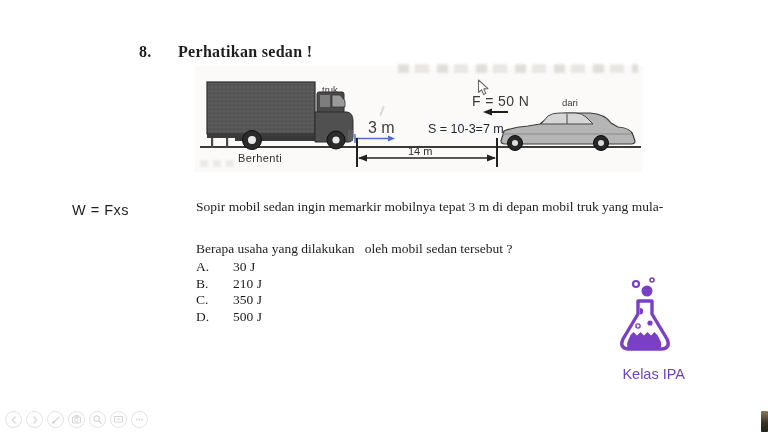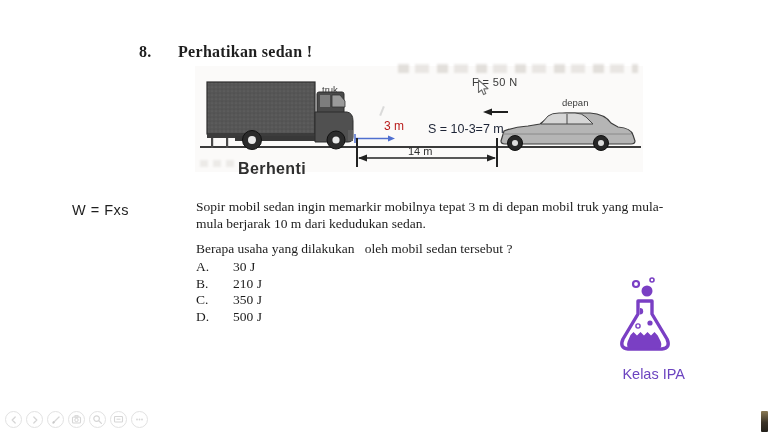--- a/index.html
+++ b/index.html
@@ -9,25 +9,25 @@
   }
   .abs{position:absolute;}
   
   .q-number{left:139px;top:43px;font-size:16px;font-weight:600;letter-spacing:.3px;}
   .q-title{left:178px;top:43px;font-size:16px;font-weight:600;letter-spacing:.3px;}
   
   .figure-bg{left:195px;top:66px;width:448px;height:106px;background:rgba(243,241,238,.35);}
   .fig-label{font-family:"Liberation Sans",sans-serif;color:#3a3a3a;}
   .lbl-truk{left:322px;top:84px;font-size:9.5px;}
   .lbl-sedan{left:562px;top:97px;font-size:9.5px;}
-  .lbl-force{left:472px;top:76px;font-size:11px;letter-spacing:.4px;}
-  .lbl-gap{left:384px;top:119px;font-size:12px;color:#b91c1c;}
+  .lbl-force{left:472px;top:93px;font-size:14px;letter-spacing:.4px;}
+  .lbl-gap{left:368px;top:119px;font-size:16px;color:#404040;}
   .lbl-disp{left:428px;top:122px;font-size:12.5px;color:#1d2436;}
   .lbl-dist{left:408px;top:145px;font-size:11px;color:#2f2f2f;}
-  .lbl-stop{left:238px;top:160px;font-size:16px;color:#2f2f2f;letter-spacing:.4px;font-weight:bold;}
+  .lbl-stop{left:238px;top:152px;font-size:11px;color:#2f2f2f;letter-spacing:.4px;}
   
   .smudge-top{
     left:398px;top:64px;width:240px;height:9px;opacity:.45;filter:blur(1.3px);
     background:repeating-linear-gradient(90deg,
       rgba(152,142,128,.55) 0 11px, rgba(152,142,128,0) 11px 17px,
       rgba(152,142,128,.4) 17px 31px, rgba(152,142,128,0) 31px 39px);
   }
   .smudge-left{left:200px;top:160px;width:34px;height:7px;opacity:.22;filter:blur(1.2px);
     background:repeating-linear-gradient(90deg,rgba(140,130,118,.6) 0 8px,rgba(140,130,118,0) 8px 13px);}
   .pen-slash{left:381px;top:106px;width:2px;height:10px;background:#c4c4c4;opacity:.6;transform:rotate(22deg);}
@@ -116,36 +116,35 @@
   <g>
     <line x1="162" y1="72" x2="162" y2="101" stroke="#222" stroke-width="2"></line>
     <line x1="302" y1="72" x2="302" y2="101" stroke="#222" stroke-width="2"></line>
     <line x1="164" y1="92" x2="300" y2="92" stroke="#222" stroke-width="1.5"></line>
     <polygon points="163,92 172,88.6 172,95.4" fill="#222"></polygon>
     <polygon points="301,92 292,88.6 292,95.4" fill="#222"></polygon>
   </g>
 </svg>
 
 <span class="abs fig-label lbl-truk">truk</span>
-<span class="abs fig-label lbl-sedan">depan</span>
+<span class="abs fig-label lbl-sedan">dari</span>
 <span class="abs fig-label lbl-force">F = 50 N</span>
 <span class="abs fig-label lbl-gap">3 m</span>
 <span class="abs fig-label lbl-disp">S = 10-3=7 m</span>
 <span class="abs fig-label lbl-dist">14 m</span>
 <span class="abs fig-label lbl-stop">Berhenti</span>
 
 <svg class="abs" style="left:477px;top:79px;" width="13" height="18" viewBox="0 0 13 18">
   <path d="M1.5,1 L1.5,13.5 L4.6,10.8 L6.6,15.6 L8.8,14.6 L6.8,9.9 L11,9.6 Z" fill="#ffffff" stroke="#6a6a6a" stroke-width="1.1" stroke-linejoin="round"></path>
 </svg>
 
 <span class="abs formula">W = Fxs</span>
 
 <div class="abs statement">
   <div>Sopir mobil sedan ingin memarkir mobilnya tepat 3 m di depan mobil truk yang mula-</div>
-  <div>mula berjarak 10 m dari kedudukan sedan.</div>
 </div>
 
 <div class="abs question">Berapa usaha yang dilakukan   oleh mobil sedan tersebut ?</div>
 
 <div class="abs options">
   <div class="option-row">
     <span class="option-letter">A.</span>
     <span>30 J</span>
   </div>
   <div class="option-row">

